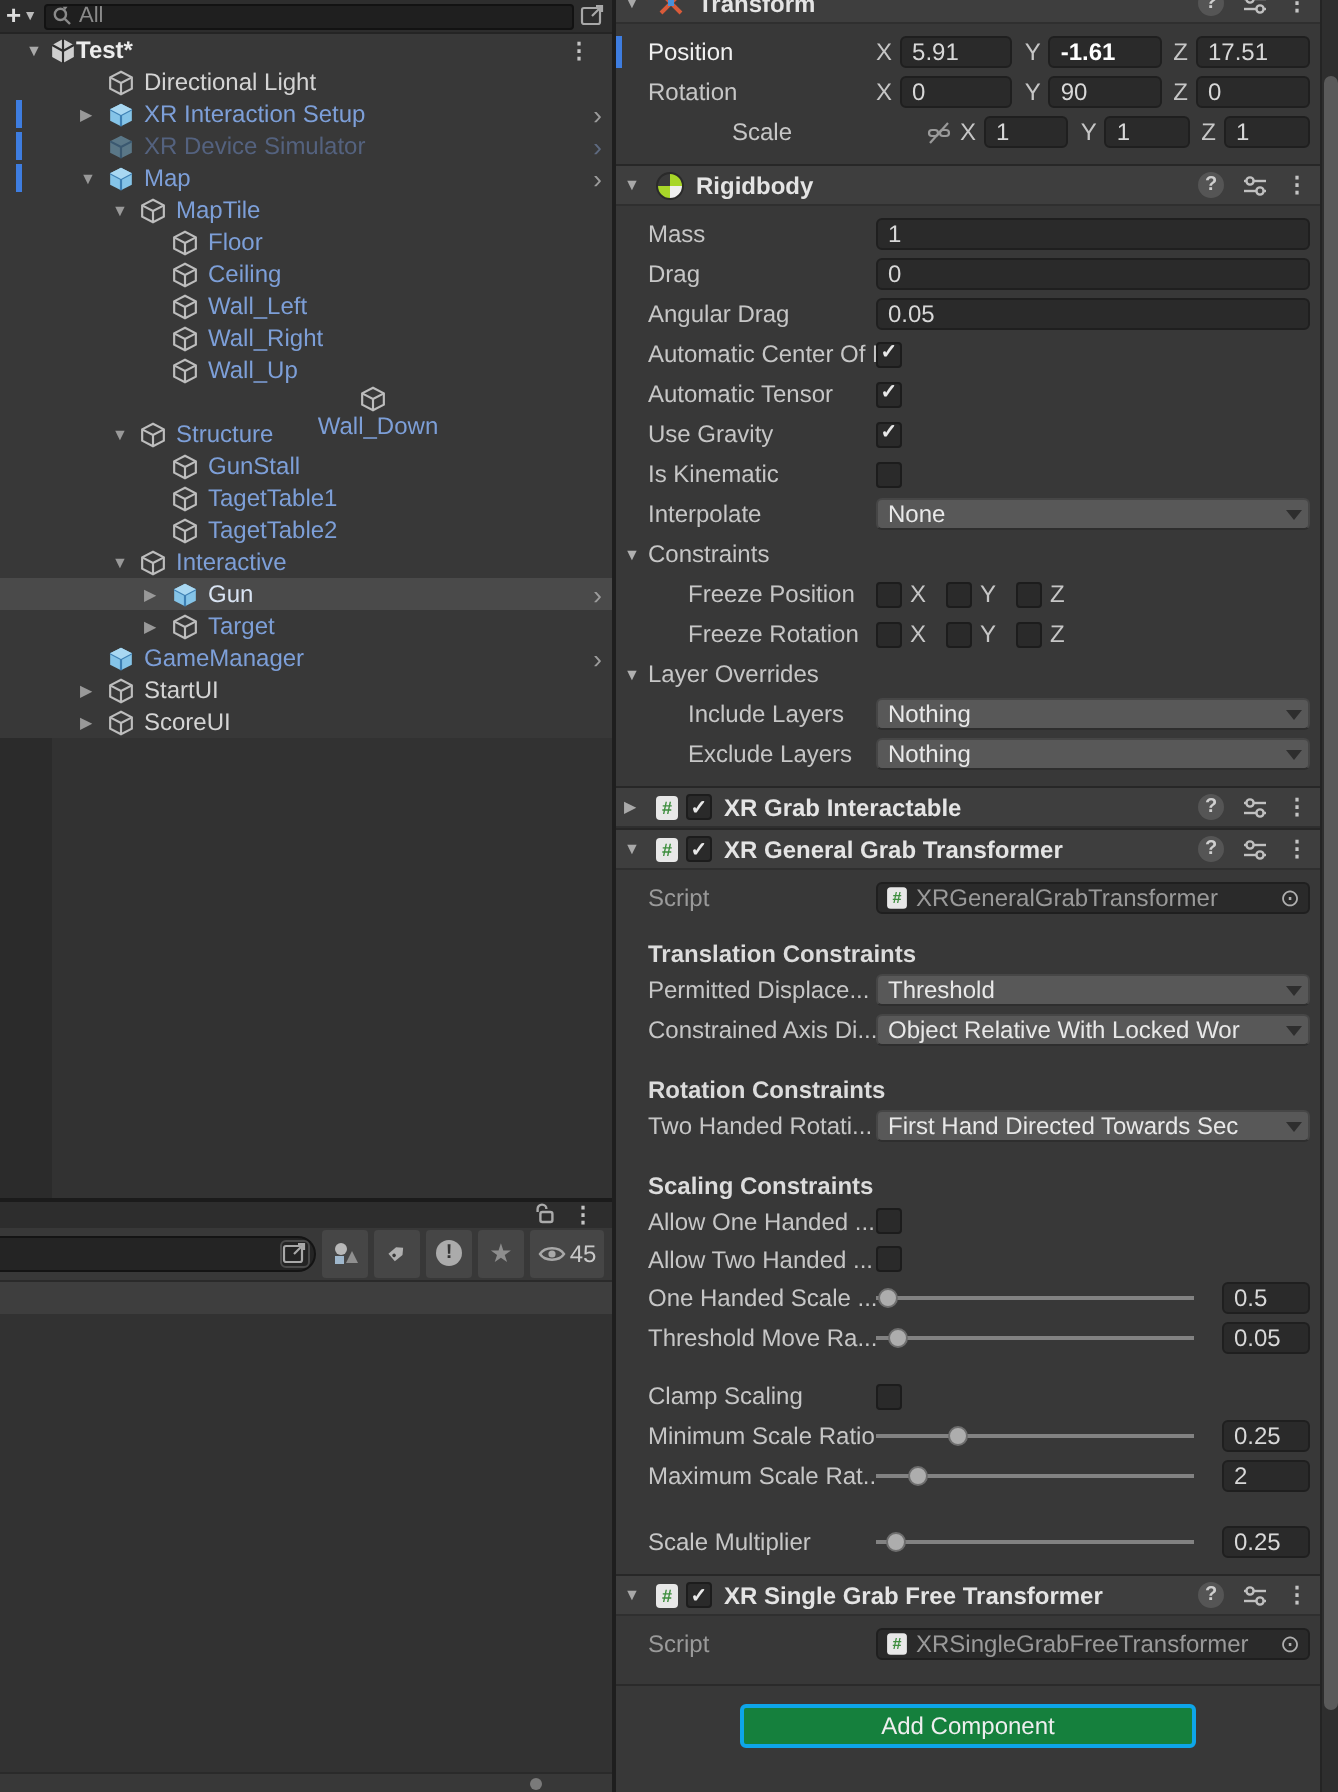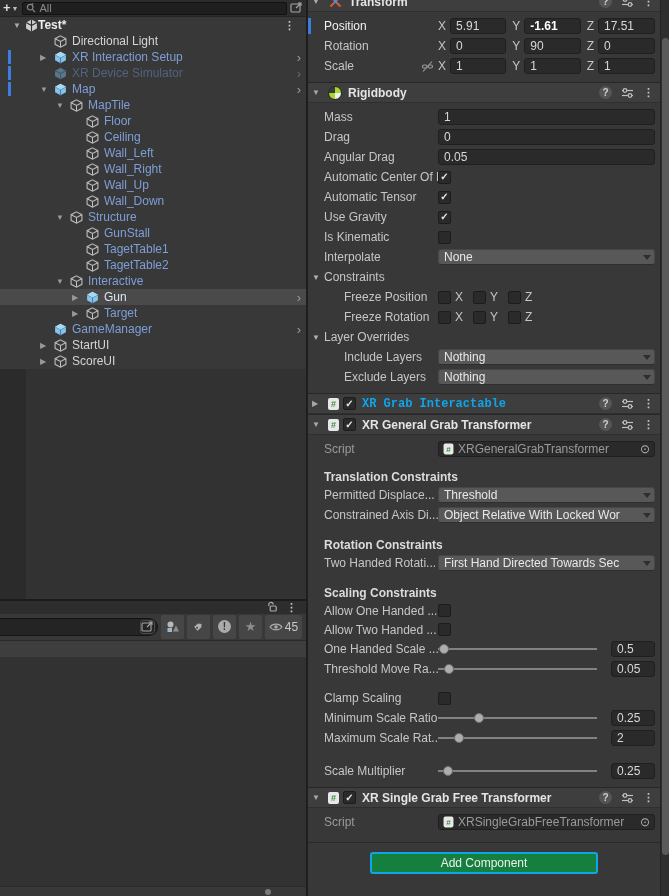--- a/index.html
+++ b/index.html
@@ -68,21 +68,21 @@
   .star { color:#8E8E8E; font-size:13px; }
   .p-crumbbar { height:17px; min-height:17px; background:#3E3E3E; border-top:1px solid #2A2A2A; }
   .p-content { flex:1; background:#323232; }
   .p-footer { height:10px; min-height:10px; background:#383838; border-top:1px solid #2A2A2A; position:relative; }
   .p-footer .pkg { position:absolute; left:265px; top:2px; width:6px; height:6px; border-radius:50%; background:#7A7A7A; }
 
   
   .iheader { height:21px; min-height:21px; background:#3E3E3E; border-top:1px solid #272727;
     border-bottom:1px solid #2F2F2F; display:flex; align-items:center; padding:0 6px 0 4px; gap:4px; }
   .iheader .ititle { font-weight:bold; color:#E4E4E4; margin-left:2px; white-space:nowrap; }
-  .iheader .ititle.blue { color:#0ea5e9;font-family:Liberation Mono, monospace; }
+  .iheader .ititle.blue { color:#e5e5e5; }
   .iheader .right { margin-left:auto; display:flex; align-items:center; gap:9px; }
   .help { width:13px; height:13px; border-radius:50%; background:#555; color:#CFCFCF;
     font-size:10px; font-weight:bold; display:flex; align-items:center; justify-content:center; }
   .ic16 { width:15px; min-width:15px; height:15px; }
   .rb-icon { width:14px; min-width:14px; height:14px; border-radius:50%;
     background:conic-gradient(#A8D629 0 25%, #EFEFEF 25% 50%, #A8D629 50% 75%, #3A3A3A 75% 100%);
     border:1px solid #2A2A2A; }
   .ibody { display:flex; flex-direction:column; padding:4px 0 6px 0; }
   .irow { height:20px; min-height:20px; display:flex; align-items:center; position:relative; }
   .irow.tight { height:19px; min-height:19px; }
@@ -279,21 +279,21 @@
       <div class="hrow" style="padding-left: 72px;">
         <span class="harrow"></span>
         <span class="hicon iconbtn">
           <svg width="13" height="13" viewBox="0 0 12 12">
             <path d="M6 0.8 L11 3.4 V8.6 L6 11.2 L1 8.6 V3.4 Z" fill="none" stroke="#BDBDBD" stroke-width="1"></path>
             <path d="M1 3.4 L6 6 L11 3.4 M6 6 V11.2" fill="none" stroke="#BDBDBD" stroke-width="1"></path>
           </svg>
         </span>
         <span class="hlabel prefab">Wall_Up</span>
       </div>
-      <div class="hrow" style="padding-left: 72px;">
+      <div class="hrow" style="padding-left: 72px; flex-direction: column;">
         <span class="harrow"></span>
         <span class="hicon iconbtn">
           <svg width="13" height="13" viewBox="0 0 12 12">
             <path d="M6 0.8 L11 3.4 V8.6 L6 11.2 L1 8.6 V3.4 Z" fill="none" stroke="#BDBDBD" stroke-width="1"></path>
             <path d="M1 3.4 L6 6 L11 3.4 M6 6 V11.2" fill="none" stroke="#BDBDBD" stroke-width="1"></path>
           </svg>
         </span>
         <span class="hlabel prefab">Wall_Down</span>
       </div>
       <div class="hrow" style="padding-left: 56px;">
@@ -527,21 +527,21 @@
             </div>
             <div class="vgroup">
               <span class="vaxis">Z</span>
               <div class="ibox grow">
                 <span>0</span>
               </div>
             </div>
           </div>
         </div>
         <div class="irow">
-          <div class="ilabel" style="display: flex; align-items: center;">
+          <div class="ilabel" style="display: flex; align-items: center; margin-left: 42px;">
             <span>Scale</span>
             <span class="iconbtn" style="margin-left: auto; margin-right: 4px;">
               <svg width="13" height="13" viewBox="0 0 13 13">
                 <rect x="1.5" y="5" width="4.5" height="3" rx="1.5" fill="none" stroke="#9A9A9A" stroke-width="1.1"></rect>
                 <rect x="7" y="5" width="4.5" height="3" rx="1.5" fill="none" stroke="#9A9A9A" stroke-width="1.1"></rect>
                 <line x1="2" y1="11.5" x2="11" y2="1.5" stroke="#9A9A9A" stroke-width="1.1"></line>
               </svg>
             </span>
           </div>
           <div class="ifield">

